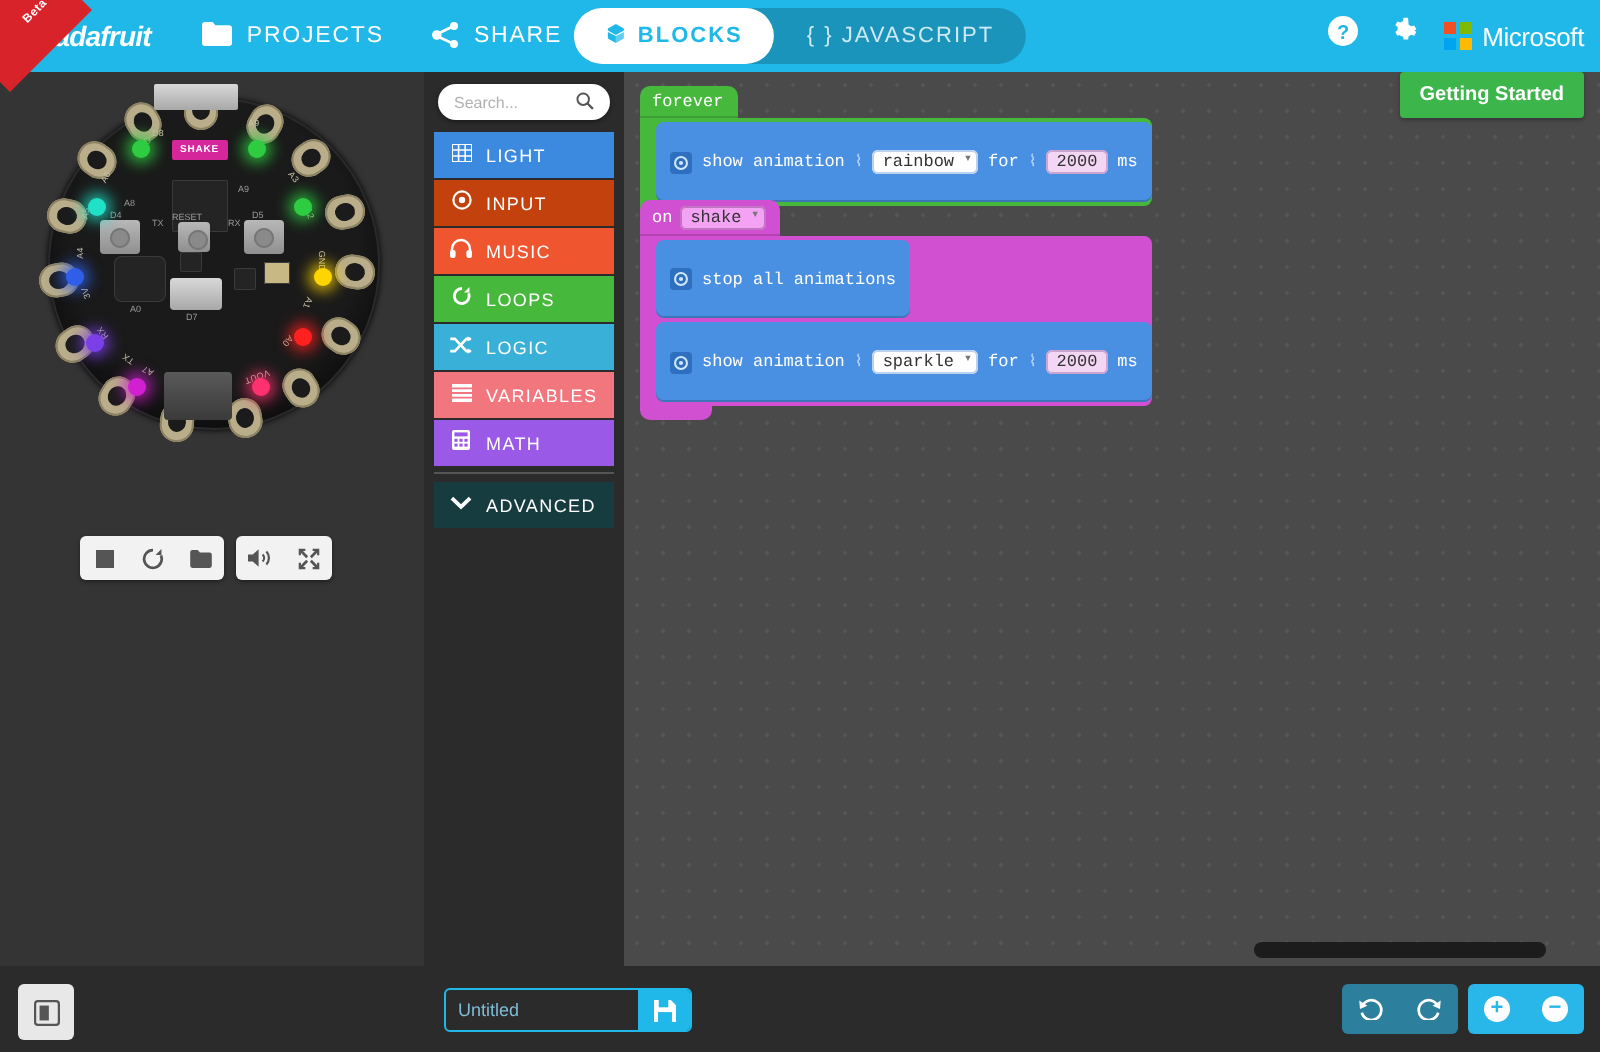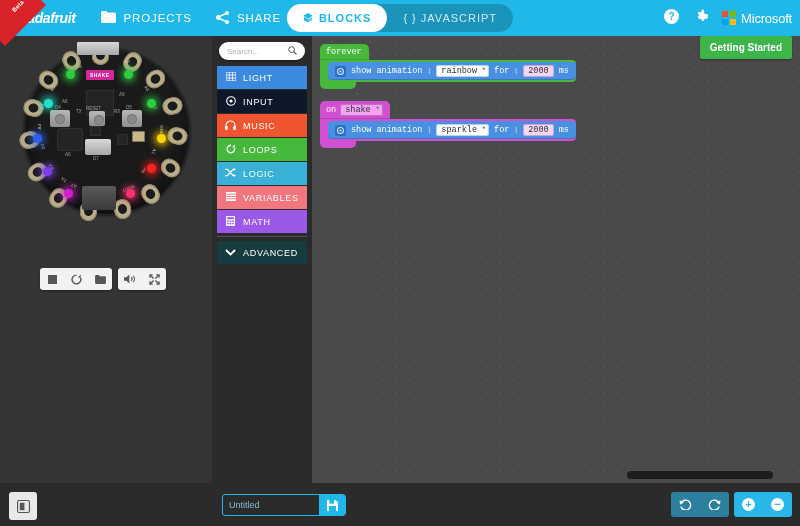--- a/index.html
+++ b/index.html
@@ -198,21 +198,21 @@
     display: inline-flex; align-items: center; gap: 4px;
     min-height: 14px; box-shadow: inset 0 -1px 0 rgba(0,0,0,.14);
   }
   .wrap-body {
     border-radius: 0 4px 4px 0; padding: 2px 0 2px 8px;
     display: flex; flex-direction: column; gap: 2px;
   }
   .wrap-foot { height: 7px; border-radius: 0 0 5px 5px; width: 36px; }
   .blk {
     display: inline-flex; align-items: center; gap: 5px;
-    background: #4a90e2; border-radius: 4px; padding: 3px 7px;
+    background: #4a90e2; border-radius: 4px; padding: 14px 7px;
     color: #fff; font-size: 8.5px; font-family: "Liberation Mono", monospace;
     box-shadow: inset 0 -1px 0 rgba(0,0,0,.18);
     white-space: nowrap; align-self: flex-start;
   }
   .blk-icon {
     width: 11px; height: 11px; border-radius: 2px; background: #2f6fbf;
     display: inline-flex; align-items: center; justify-content: center;
     font-size: 7px; color: #cfe6ff;
   }
   .dropdown {
@@ -490,21 +490,21 @@
 
     <div class="cat" style="background:#3c8ae0;">
       <span class="cicon">
         <svg width="10" height="9" viewBox="0 0 10 9">
             <rect width="10" height="9" fill="none" stroke="#fff" stroke-width="1"></rect>
             <path d="M0 3h10M0 6h10M3.3 0v9M6.6 0v9" stroke="#fff" stroke-width=".8"></path>
           </svg>
       </span>
       <span>LIGHT</span>
     </div>
-    <div class="cat" style="background:#0f172a;">
+    <div class="cat" style="background:#c2410c;">
       <span class="cicon">
         <svg width="10" height="10" viewBox="0 0 10 10">
             <circle cx="5" cy="5" r="4.3" stroke="#fff" stroke-width="1.1" fill="none"></circle>
             <circle cx="5" cy="5" r="1.6" fill="#fff"></circle>
           </svg>
       </span>
       <span>INPUT</span>
     </div>
     <div class="cat" style="background:#ef562f;">
       <span class="cicon">
@@ -605,20 +605,29 @@
         <span class="dropdown" style="background:#f4a3f4; box-shadow:inset 0 0 0 1px #c174c1;">shake</span>
       </div>
       <div class="wrap-body" style="background:#d14fd1;">
         <div class="blk">
           <span class="blk-icon">
             <svg width="7" height="7" viewBox="0 0 8 8">
                 <circle cx="4" cy="4" r="3.4" stroke="#cfe6ff" stroke-width="1.2" fill="none"></circle>
                 <circle cx="4" cy="4" r="1.2" fill="#cfe6ff"></circle>
               </svg>
           </span>
+          <span>stop all animations</span>
+        </div>
+        <div class="blk">
+          <span class="blk-icon">
+            <svg width="7" height="7" viewBox="0 0 8 8">
+                <circle cx="4" cy="4" r="3.4" stroke="#cfe6ff" stroke-width="1.2" fill="none"></circle>
+                <circle cx="4" cy="4" r="1.2" fill="#cfe6ff"></circle>
+              </svg>
+          </span>
           <span>show animation</span>
           <span class="notch">⌇</span>
           <span class="dropdown">sparkle</span>
           <span>for</span>
           <span class="notch">⌇</span>
           <span class="numfield">2000</span>
           <span>ms</span>
         </div>
       </div>
       <div class="wrap-foot" style="background:#d14fd1;"></div>

